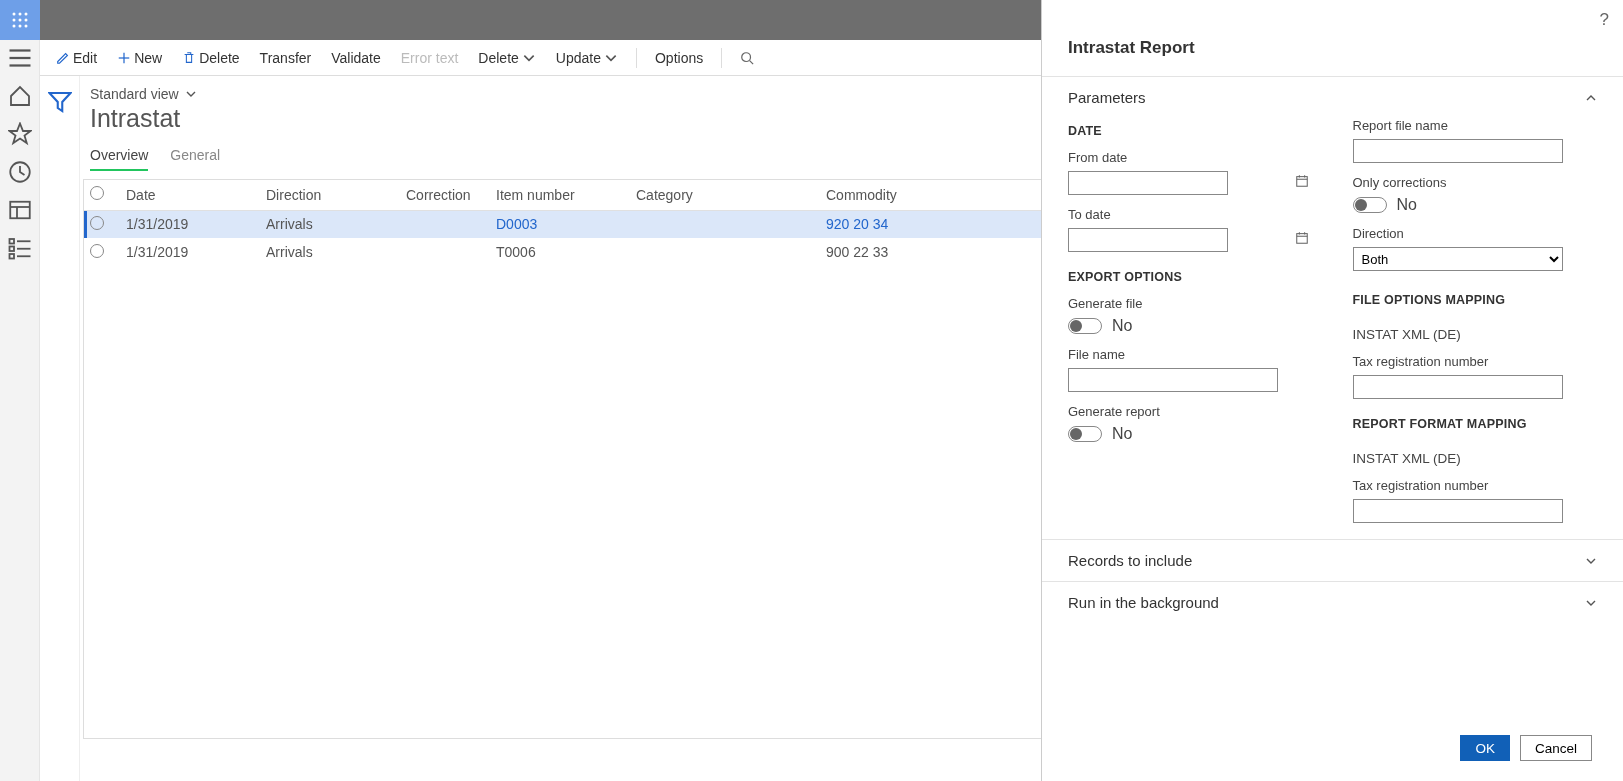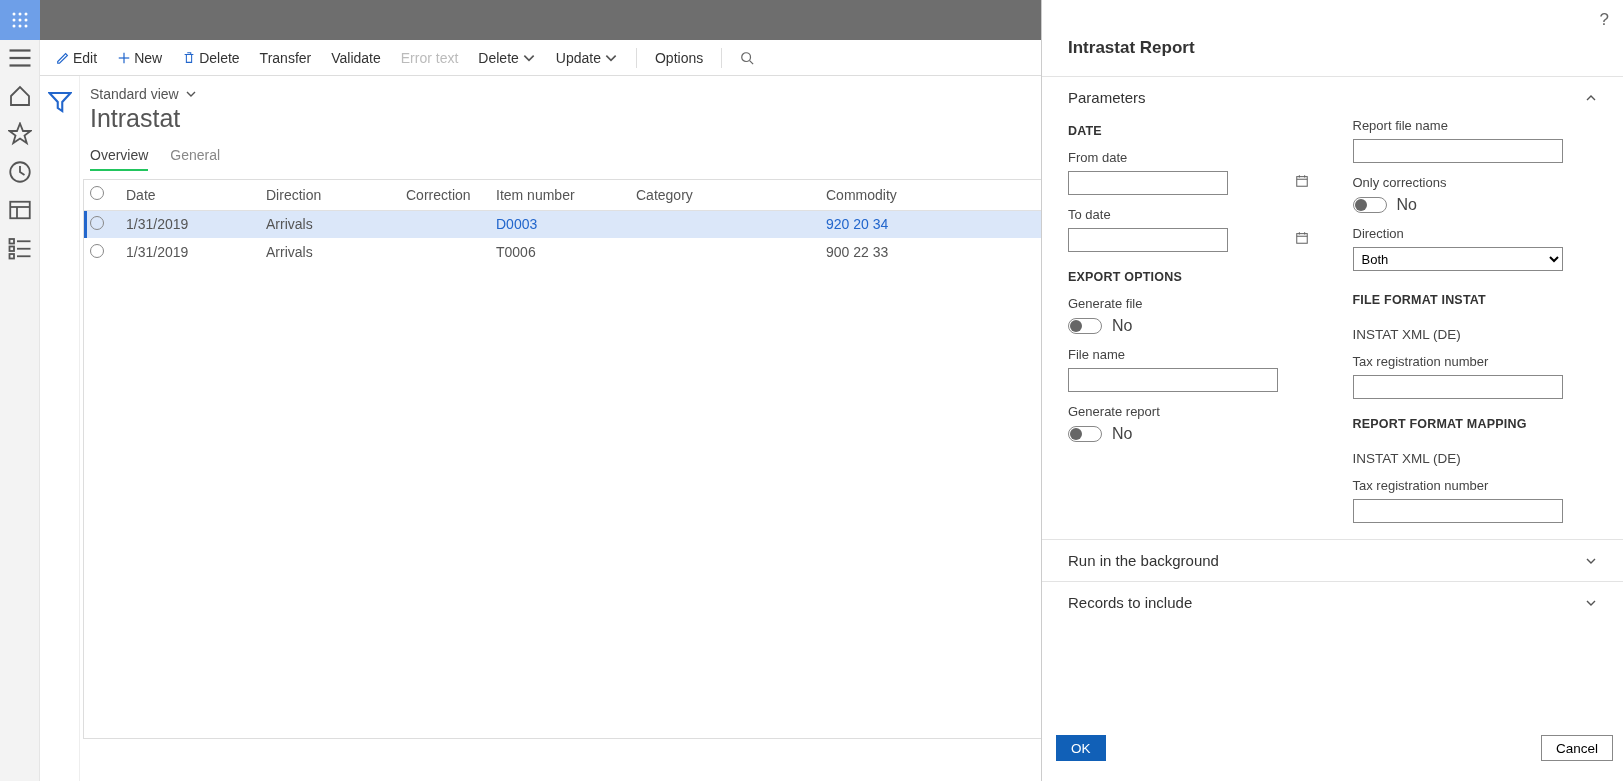--- a/index.html
+++ b/index.html
@@ -54,21 +54,21 @@
 .static-val { font-size: 13.5px; color: #444; margin-top: 16px; }
 .input-wrap { position: relative; margin-top: 2px; }
 .input-wrap input { width: 160px; height: 24px; border: 1px solid #888; padding: 2px 22px 2px 4px; font-size: 13px; }
 .input-wide input, .input-wide select { width: 210px; }
 .input-wrap .cal { position: absolute; right: 4px; top: 3px; color: #666; pointer-events: none; }
 select { height: 24px; border: 1px solid #888; font-size: 13px; background: #fff; padding: 0 4px; }
 .toggle-row { display: flex; align-items: center; gap: 10px; margin-top: 2px; }
 .toggle { width: 34px; height: 16px; border: 1px solid #888; border-radius: 10px; position: relative; background: #fff; cursor: pointer; }
 .toggle .knob { position: absolute; width: 12px; height: 12px; background: #666; border-radius: 50%; top: 1px; left: 1px; }
 .toggle-state { font-size: 16px; color: #444; }
-.panel-footer { margin-top: auto; padding: 10px 10px 20px 14px; display: flex; justify-content: space-between; gap: 10px; }
+.panel-footer { margin-top: auto; padding: 10px 31px 20px 14px; display: flex; justify-content: flex-end; gap: 10px; }
 .btn { height: 26px; padding: 0 14px; font-size: 13.5px; border: 1px solid #888; background: #fff; cursor: pointer; }
 .btn.primary { background: #1160b7; color: #fff; border-color: #1160b7; }
 .chev { width: 12px; height: 12px; }
 </style>
 </head>
 <body>
 
 <div class="title-bar">
   <div class="waffle">
     <svg viewBox="0 0 16 16" fill="#fff">
@@ -304,44 +304,44 @@
             </div>
           <span class="toggle-state">No</span>
         </div>
         <div class="label">Direction</div>
         <div class="input-wrap input-wide">
           <select>
             <option>Both</option>
           </select>
         </div>
 
-        <div class="subhead" style="margin-top:18px;">FILE FORMAT INSTAT</div>
+        <div class="subhead" style="margin-top:18px;">FILE OPTIONS MAPPING</div>
         <div class="static-val">INSTAT XML (DE)</div>
         <div class="label">Tax registration number</div>
         <div class="input-wrap input-wide"><input type="text" value="" style=""></div>
 
         <div class="subhead" style="margin-top:14px;">REPORT FORMAT MAPPING</div>
         <div class="static-val">INSTAT XML (DE)</div>
         <div class="label">Tax registration number</div>
         <div class="input-wrap input-wide"><input type="text" value="" style=""></div>
       </div>
     </div>
   </div>
 
   <div class="section">
     <div class="section-header">
-      <span>Run in the background</span>
+      <span>Records to include</span>
       <svg class="chev" viewBox="0 0 12 12" fill="none" stroke="#555" stroke-width="1.4">
           <path d="M2 4 L6 8 L10 4"></path>
         </svg>
     </div>
   </div>
   <div class="section">
     <div class="section-header">
-      <span>Records to include</span>
+      <span>Run in the background</span>
       <svg class="chev" viewBox="0 0 12 12" fill="none" stroke="#555" stroke-width="1.4">
           <path d="M2 4 L6 8 L10 4"></path>
         </svg>
     </div>
   </div>
 
   <div class="panel-footer">
     <button class="btn primary">OK</button>
     <button class="btn">Cancel</button>
   </div>

